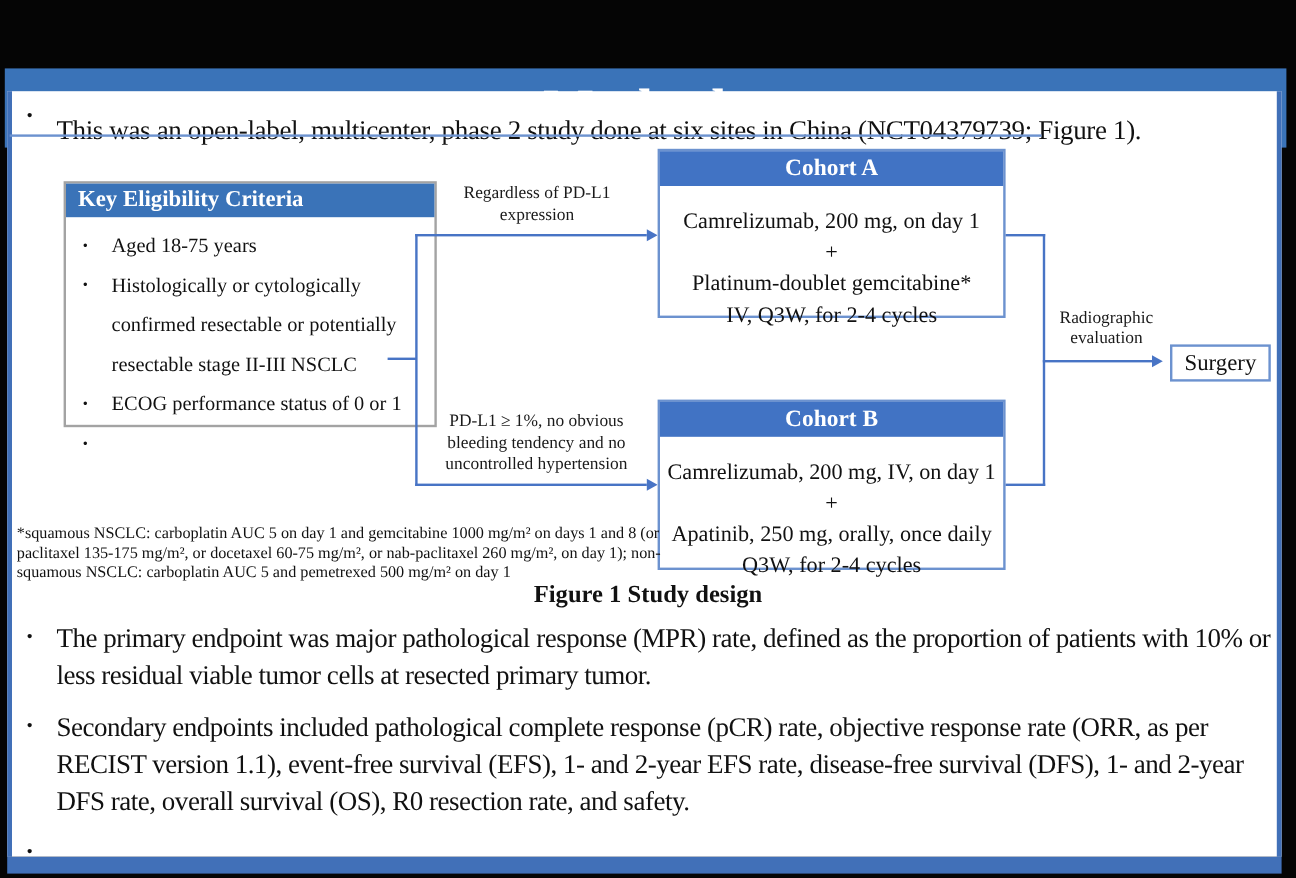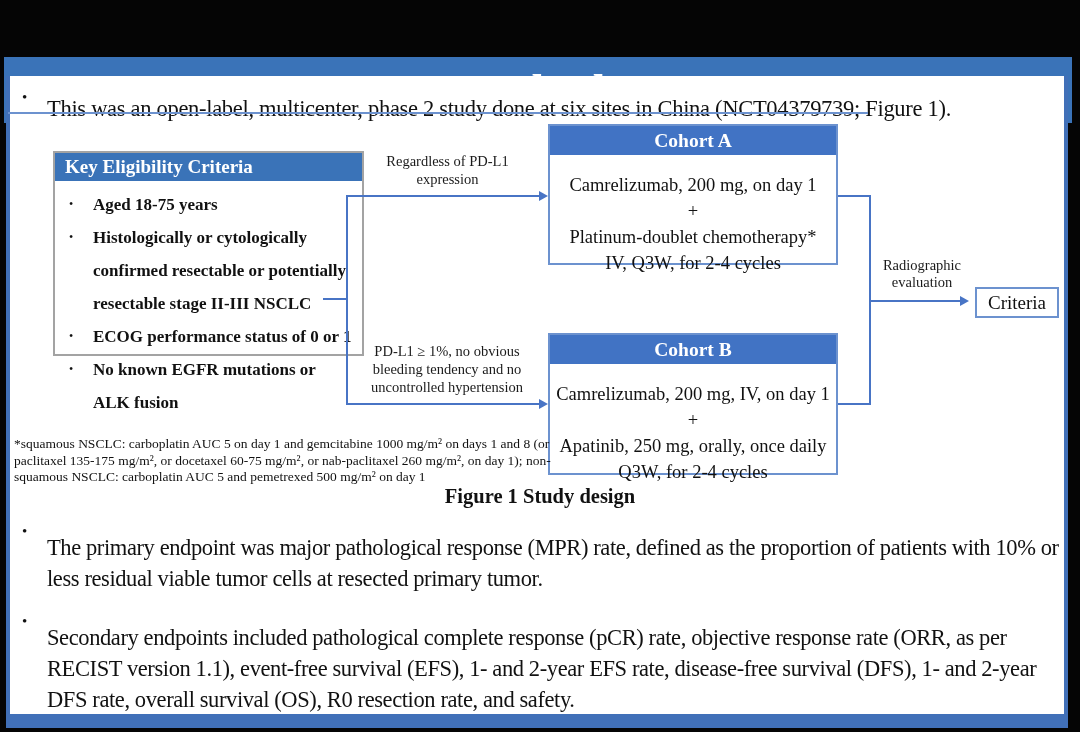--- a/index.html
+++ b/index.html
@@ -15,31 +15,31 @@
     border-left:4px solid #4170B8;border-right:4px solid #4170B8;box-sizing:border-box;}
   .bottom-bar{position:absolute;left:6px;top:714px;width:1062px;height:14px;background:#4170B8;}
 
   
   .flexrow{display:flex;}
   .marker{flex:none;width:25px;font-size:15px;line-height:30px;}
   .intro{position:absolute;left:22px;top:82px;width:1030px;font-size:22.5px;letter-spacing:-0.3px;}
   .intro .item-text{line-height:30px;margin-top:12px;}
   .bullets{position:absolute;left:22px;top:516px;width:1038px;}
   .bullet{display:flex;margin-bottom:12px;font-size:22.5px;letter-spacing:-0.4px;}
-  .bullet .item-text{line-height:31px;margin-top:16px;}
+  .bullet .item-text{line-height:31px;}
 
   
   .elig{position:absolute;left:14px;top:151px;width:311px;height:205px;background:#fff;
     border:2px solid #a3a3a3;box-sizing:border-box;margin-left:39px;}
   .elig-header{height:28px;background:#3A73B8;color:#fff;font-weight:bold;font-size:19px;
     line-height:28px;padding-left:10px;}
   .elig-body{padding:7px 2px 0 14px;}
   .elig-item{display:flex;font-size:17px;}
   .elig-item .marker{width:24px;font-size:12px;line-height:33px;}
-  .elig-item .item-text{line-height:33px;white-space:pre-line;font-weight:bold;}
+  .elig-item .item-text{line-height:33px;white-space:pre-line;}
 
   
   .cohort{position:absolute;background:#fff;border:2px solid #6C92CF;box-sizing:border-box;text-align:center;}
   .cohort-a{left:548px;top:124px;width:290px;height:141px;}
   .cohort-b{left:548px;top:333px;width:290px;height:142px;}
   .cohort-header{background:#4173C4;color:#fff;font-weight:bold;font-size:19.5px;height:29px;line-height:29px;}
   .cohort-body{padding-top:17px;}
   .cohort-line{font-size:18.5px;line-height:26px;}
 
   
@@ -93,22 +93,20 @@
         <span class="item-text">Histologically or cytologically
 confirmed resectable or potentially
 resectable stage II-III NSCLC</span>
       </div>
       <div class="elig-item">
         <span class="marker">•</span>
         <span class="item-text">ECOG performance status of 0 or 1</span>
       </div>
       <div class="elig-item">
         <span class="marker">•</span>
-        <span class="item-text">No known EGFR mutations or
-ALK fusion</span>
       </div>
     </div>
   </div>
 
   <div class="lbl lbl-top">Regardless of PD-L1
 expression</div>
   <div class="lbl lbl-bottom">PD-L1 ≥ 1%, no obvious
 bleeding tendency and no
 uncontrolled hypertension</div>
 
@@ -117,21 +115,21 @@
   <div class="line" style="left:346px;top:195px;width:193px;height:2px;"></div>
   <div class="arrow-r" style="left:539px;top:191px;"></div>
   <div class="line" style="left:346px;top:403px;width:193px;height:2px;"></div>
   <div class="arrow-r" style="left:539px;top:399px;"></div>
 
   <div class="cohort cohort-a">
     <div class="cohort-header">Cohort A</div>
     <div class="cohort-body">
       <div class="cohort-line">Camrelizumab, 200 mg, on day 1</div>
       <div class="cohort-line">+</div>
-      <div class="cohort-line">Platinum-doublet chemotherapy*</div>
+      <div class="cohort-line">Platinum-doublet gemcitabine*</div>
       <div class="cohort-line">IV, Q3W, for 2-4 cycles</div>
     </div>
   </div>
 
   <div class="cohort cohort-b">
     <div class="cohort-header">Cohort B</div>
     <div class="cohort-body">
       <div class="cohort-line">Camrelizumab, 200 mg, IV, on day 1</div>
       <div class="cohort-line">+</div>
       <div class="cohort-line">Apatinib, 250 mg, orally, once daily</div>
@@ -141,21 +139,21 @@
 
   <div class="line" style="left:838px;top:195px;width:33px;height:2px;"></div>
   <div class="line" style="left:869px;top:195px;width:2px;height:210px;"></div>
   <div class="line" style="left:838px;top:403px;width:33px;height:2px;"></div>
   <div class="line" style="left:869px;top:300px;width:91px;height:2px;"></div>
   <div class="arrow-r" style="left:960px;top:296px;"></div>
 
   <div class="lbl lbl-radio">Radiographic
 evaluation</div>
   <div class="surgery">
-    <span>Criteria</span>
+    <span>Surgery</span>
   </div>
 
   <div class="footnote">*squamous NSCLC: carboplatin AUC 5 on day 1 and gemcitabine 1000 mg/m² on days 1 and 8 (or
 paclitaxel 135-175 mg/m², or docetaxel 60-75 mg/m², or nab-paclitaxel 260 mg/m², on day 1); non-
 squamous NSCLC: carboplatin AUC 5 and pemetrexed 500 mg/m² on day 1</div>
   <div class="caption">Figure 1 Study design</div>
 
   <div class="bullets">
     <div class="bullet">
       <span class="marker">•</span>

